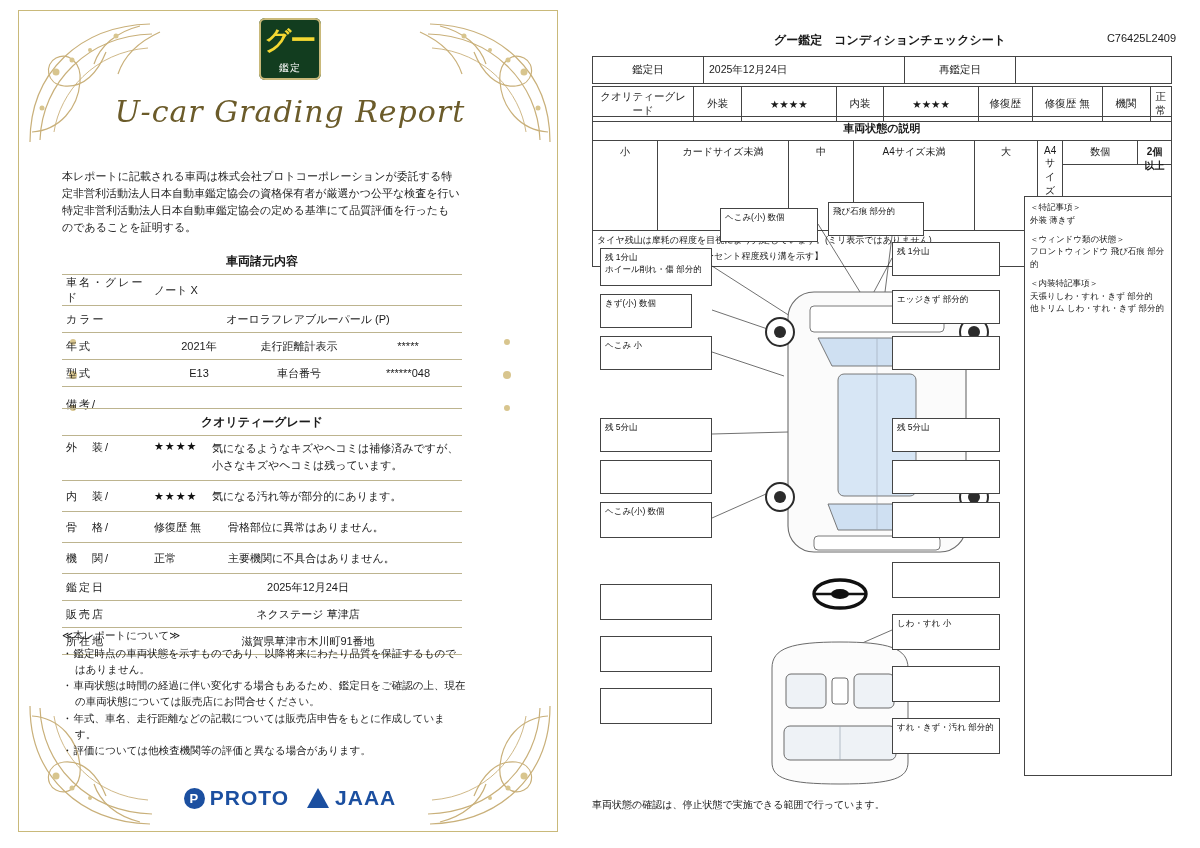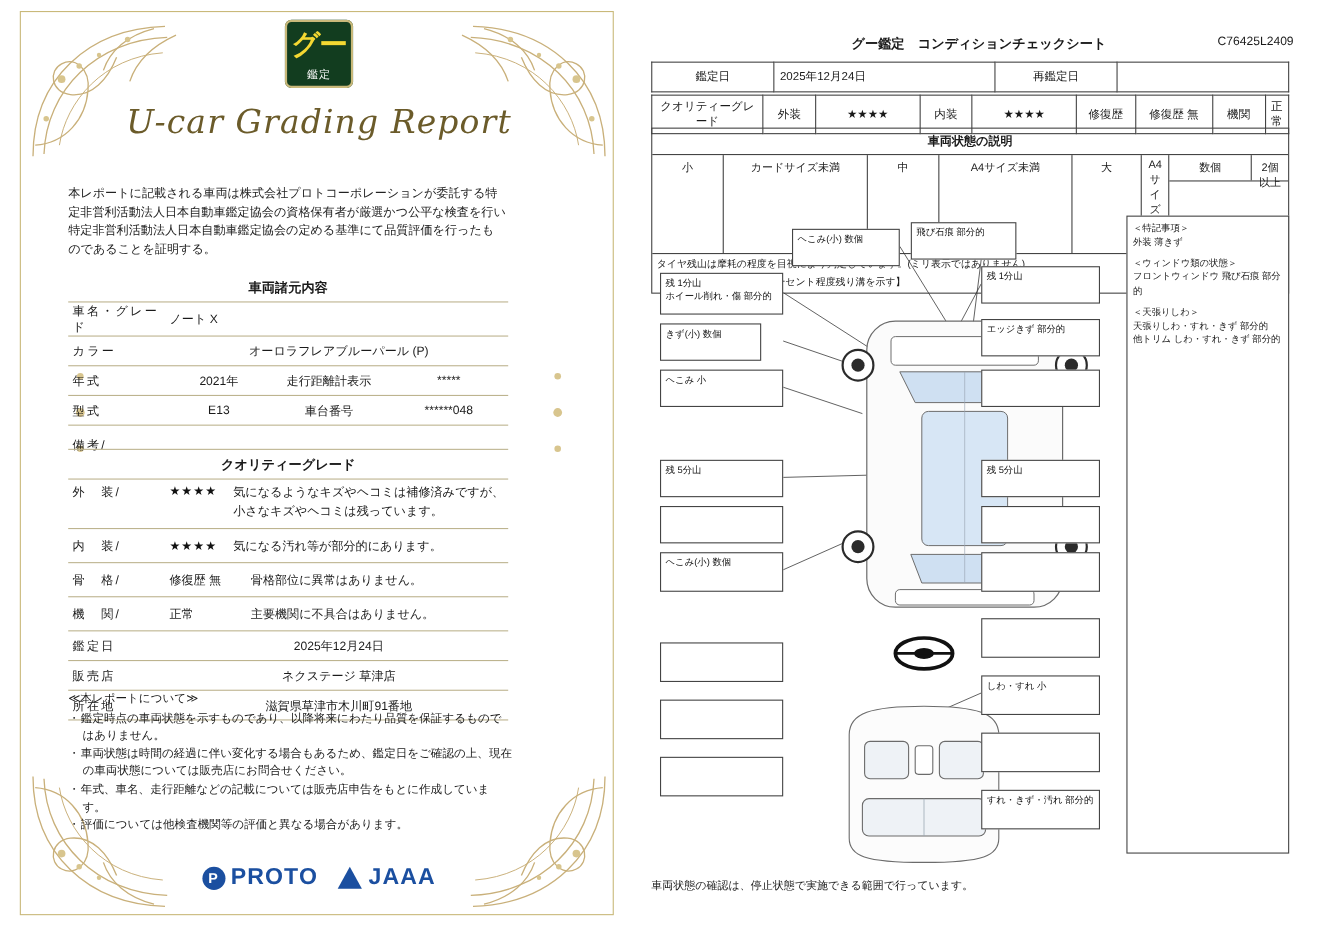--- a/index.html
+++ b/index.html
@@ -304,21 +304,21 @@
             <div class="cell" style="width:108px;">A4サイズ未満</div>
             <div class="cell" style="width:50px;">大</div>
             <div class="cell" style="flex:1;">A4サイズ以上</div>
           </div>
           <div class="tire-note">タイヤ残山は摩耗の程度を目視により判定しています。(ミリ表示ではありません)</div>
           <div class="tire-note" style="padding-top:0;">【例：残 5分山＝概ね50パーセント程度残り溝を示す】</div>
         </div>
         <div style="width:170px;border-left:1px solid #444;display:flex;">
           <div class="size-row" style="width:100%;border-bottom:1px solid #444;height:23px;">
             <div class="cell" style="width:62px;">数個</div>
-            <div class="cell" style="flex:1;">2個以上</div>
+            <div class="cell" style="flex:1;font-weight:bold;">2個以上</div>
           </div>
         </div>
       </div>
     </div>
 
     <div class="diagram">
       <svg class="leader" viewBox="0 0 580 600">
         <g stroke="#333" stroke-width="0.7" fill="none">
 
           <path d="M226 28 L268 96"></path>
@@ -397,21 +397,21 @@
       <div class="cbox" style="left:8px;top:492px;width:112px;height:36px;"></div>
       <div class="cbox" style="left:300px;top:522px;width:108px;height:36px;">すれ・きず・汚れ 部分的</div>
 
       <div class="memo" style="height:580px;">
         <div>＜特記事項＞</div>
         <div>外装 薄きず</div>
         <div style="height:6px;"></div>
         <div>＜ウィンドウ類の状態＞</div>
         <div>フロントウィンドウ 飛び石痕 部分的</div>
         <div style="height:6px;"></div>
-        <div>＜天張りしわ＞</div>
+        <div>＜内装特記事項＞</div>
         <div>天張りしわ・すれ・きず 部分的</div>
         <div>他トリム しわ・すれ・きず 部分的</div>
       </div>
     </div>
 
     <div class="foot">車両状態の確認は、停止状態で実施できる範囲で行っています。</div>
   </div>
 </div>
 
 </body></html>

